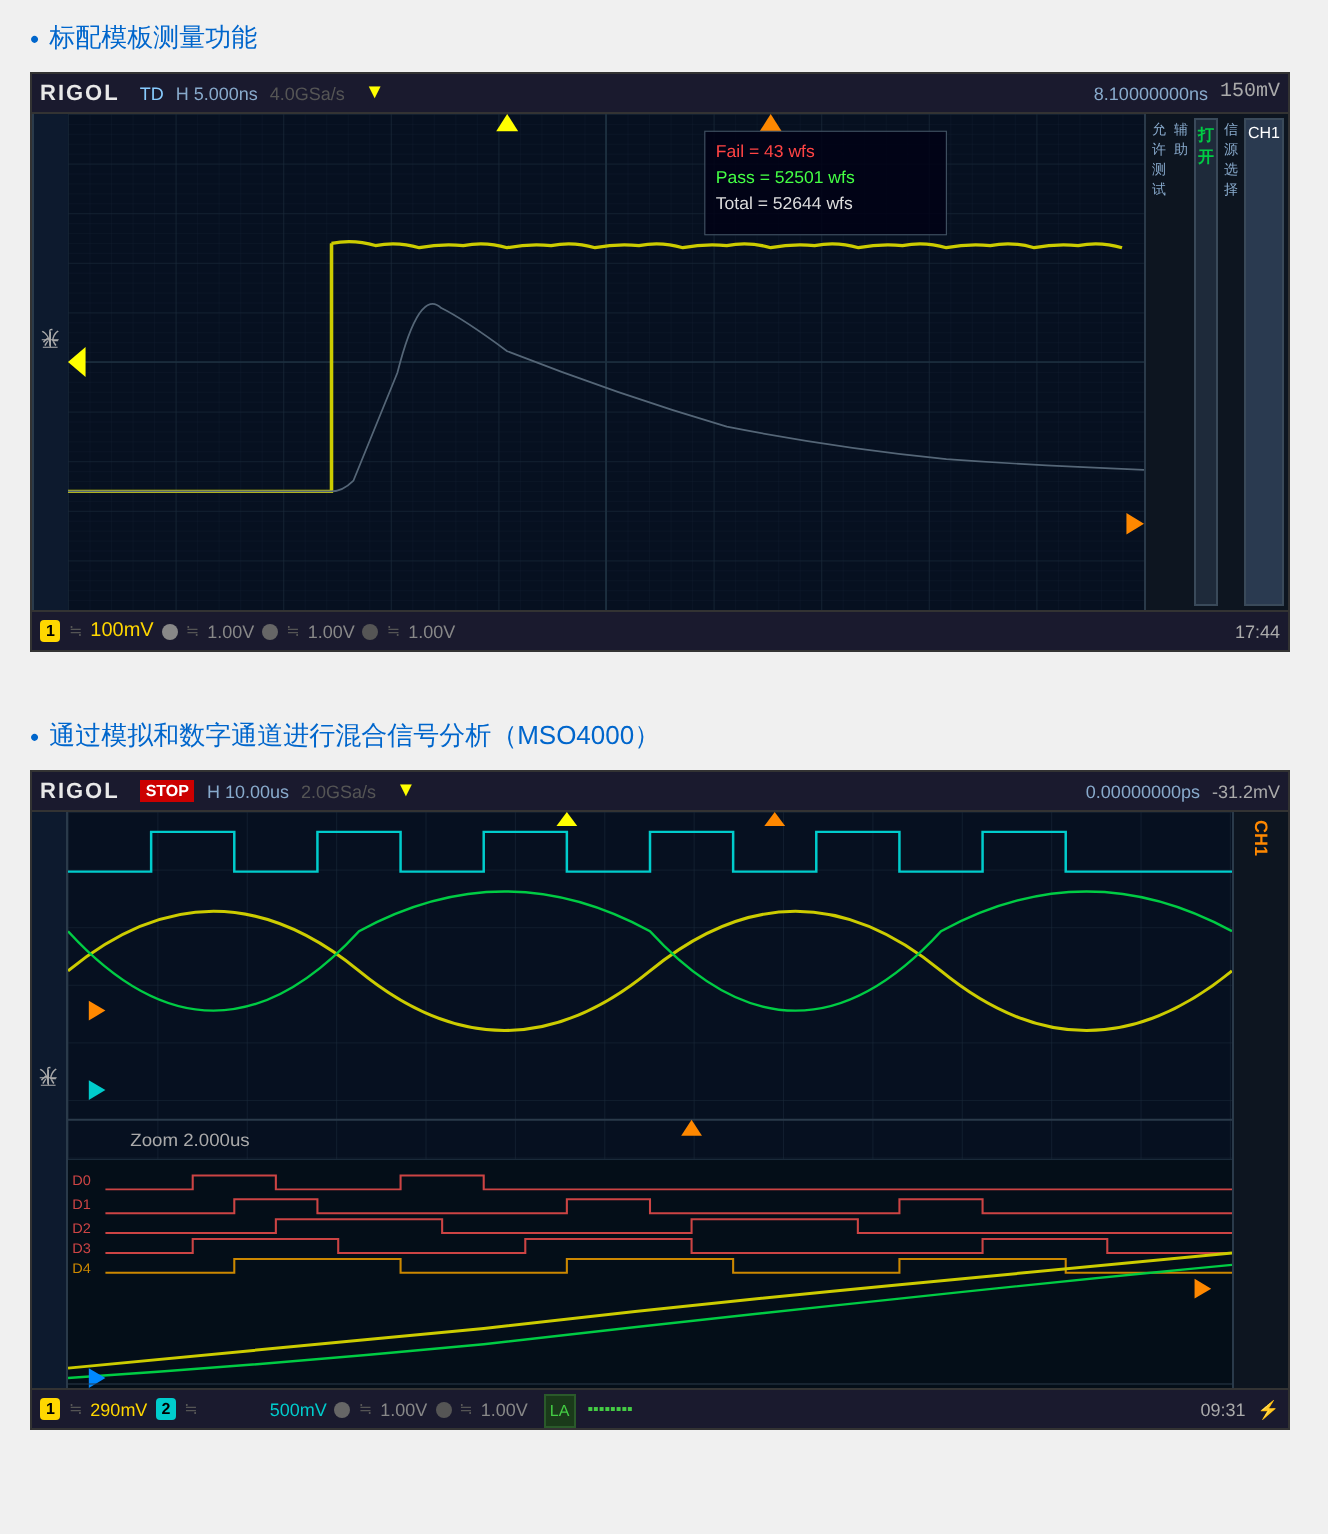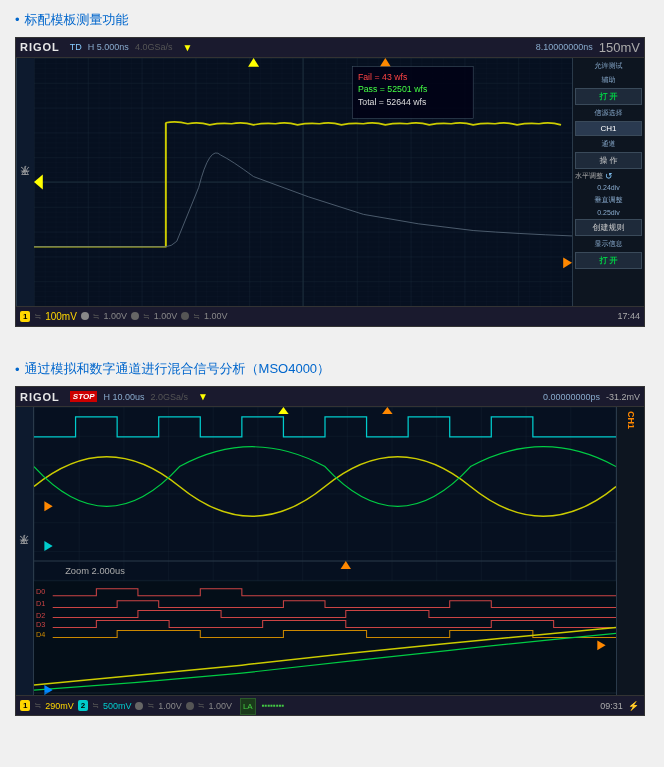--- a/index.html
+++ b/index.html
@@ -85,21 +85,21 @@
       background: #5eead4;
       position: relative;
       overflow: hidden;
     }
 
     .scope1-right-panel {
       width: 72px;
       background: #0d1520;
       border-left: 1px solid #2a3a4a;
       display: flex;
-      flex-direction: column;
+      flex-direction: row;
       padding: 2px;
       gap: 2px;
     }
 
     .right-btn {
       background: #1e2a3a;
       border: 1px solid #3a4a5a;
       color: #ccc;
       font-size: 8px;
       text-align: center;
@@ -190,21 +190,20 @@
       color: #ccc;
       border-bottom: 1px solid #333;
     }
 
     .stop-badge {
       background: #cc0000;
       color: #fff;
       font-size: 8px;
       padding: 1px 3px;
       font-weight: bold;
-      font-style: italic;
     }
 
     .scope2-body {
       display: flex;
       height: calc(100% - 40px);
     }
 
     .scope2-left {
       width: 18px;
       background: #0d1a2e;
@@ -297,21 +296,21 @@
   <div class="scope1">
 
     <div class="scope1-header">
       <span class="rigol-logo">RIGOL</span>
       <span style="color:#88ccff;font-size:9px;">TD</span>
       <span class="header-info">H  5.000ns</span>
       <span style="color:#555;font-size:9px;">4.0GSa/s</span>
       <span style="color:#ffff00;font-size:10px;margin-left:4px;">▼</span>
       <span style="flex:1;"></span>
       <span class="header-info">8.10000000ns</span>
-      <span style="color:#aaa;font-size:13px;">150mV</span>
+      <span style="color:#aaa;font-size:10px;font-family:Liberation Mono, monospace;">150mV</span>
     </div>
 
     <div class="scope1-main">
 
       <div class="scope1-left-label">
         <span>水平</span>
       </div>
 
       <div class="scope1-grid">
 
@@ -505,21 +504,21 @@
       </div>
 
     </div>
 
     <div class="scope2-footer">
       <span class="ch-indicator" style="background:#ffd700;">1</span>
       <span style="color:#555;font-size:8px;">≒</span>
       <span style="color:#ffd700;font-size:9px;text-align:right;">290mV</span>
       <span class="ch-indicator" style="background:#00cccc;color:#000;">2</span>
       <span style="color:#555;font-size:8px;">≒</span>
-      <span style="color:#00cccc;font-size:9px;">500mV</span>
+      <span style="color:#00cccc;font-size:9px;margin-left:32px;">500mV</span>
       <span style="width:8px;height:8px;background:#666;border-radius:50%;display:inline-block;"></span>
       <span style="color:#555;font-size:8px;">≒</span>
       <span class="ch-gray">1.00V</span>
       <span style="width:8px;height:8px;background:#555;border-radius:50%;display:inline-block;"></span>
       <span style="color:#555;font-size:8px;">≒</span>
       <span class="ch-gray">1.00V</span>
       <span style="margin-left:4px;">
         <span class="la-badge">LA</span>
       </span>
       <span style="color:#44cc44;font-size:8px;margin-left:2px;">▪▪▪▪▪▪▪▪</span>

